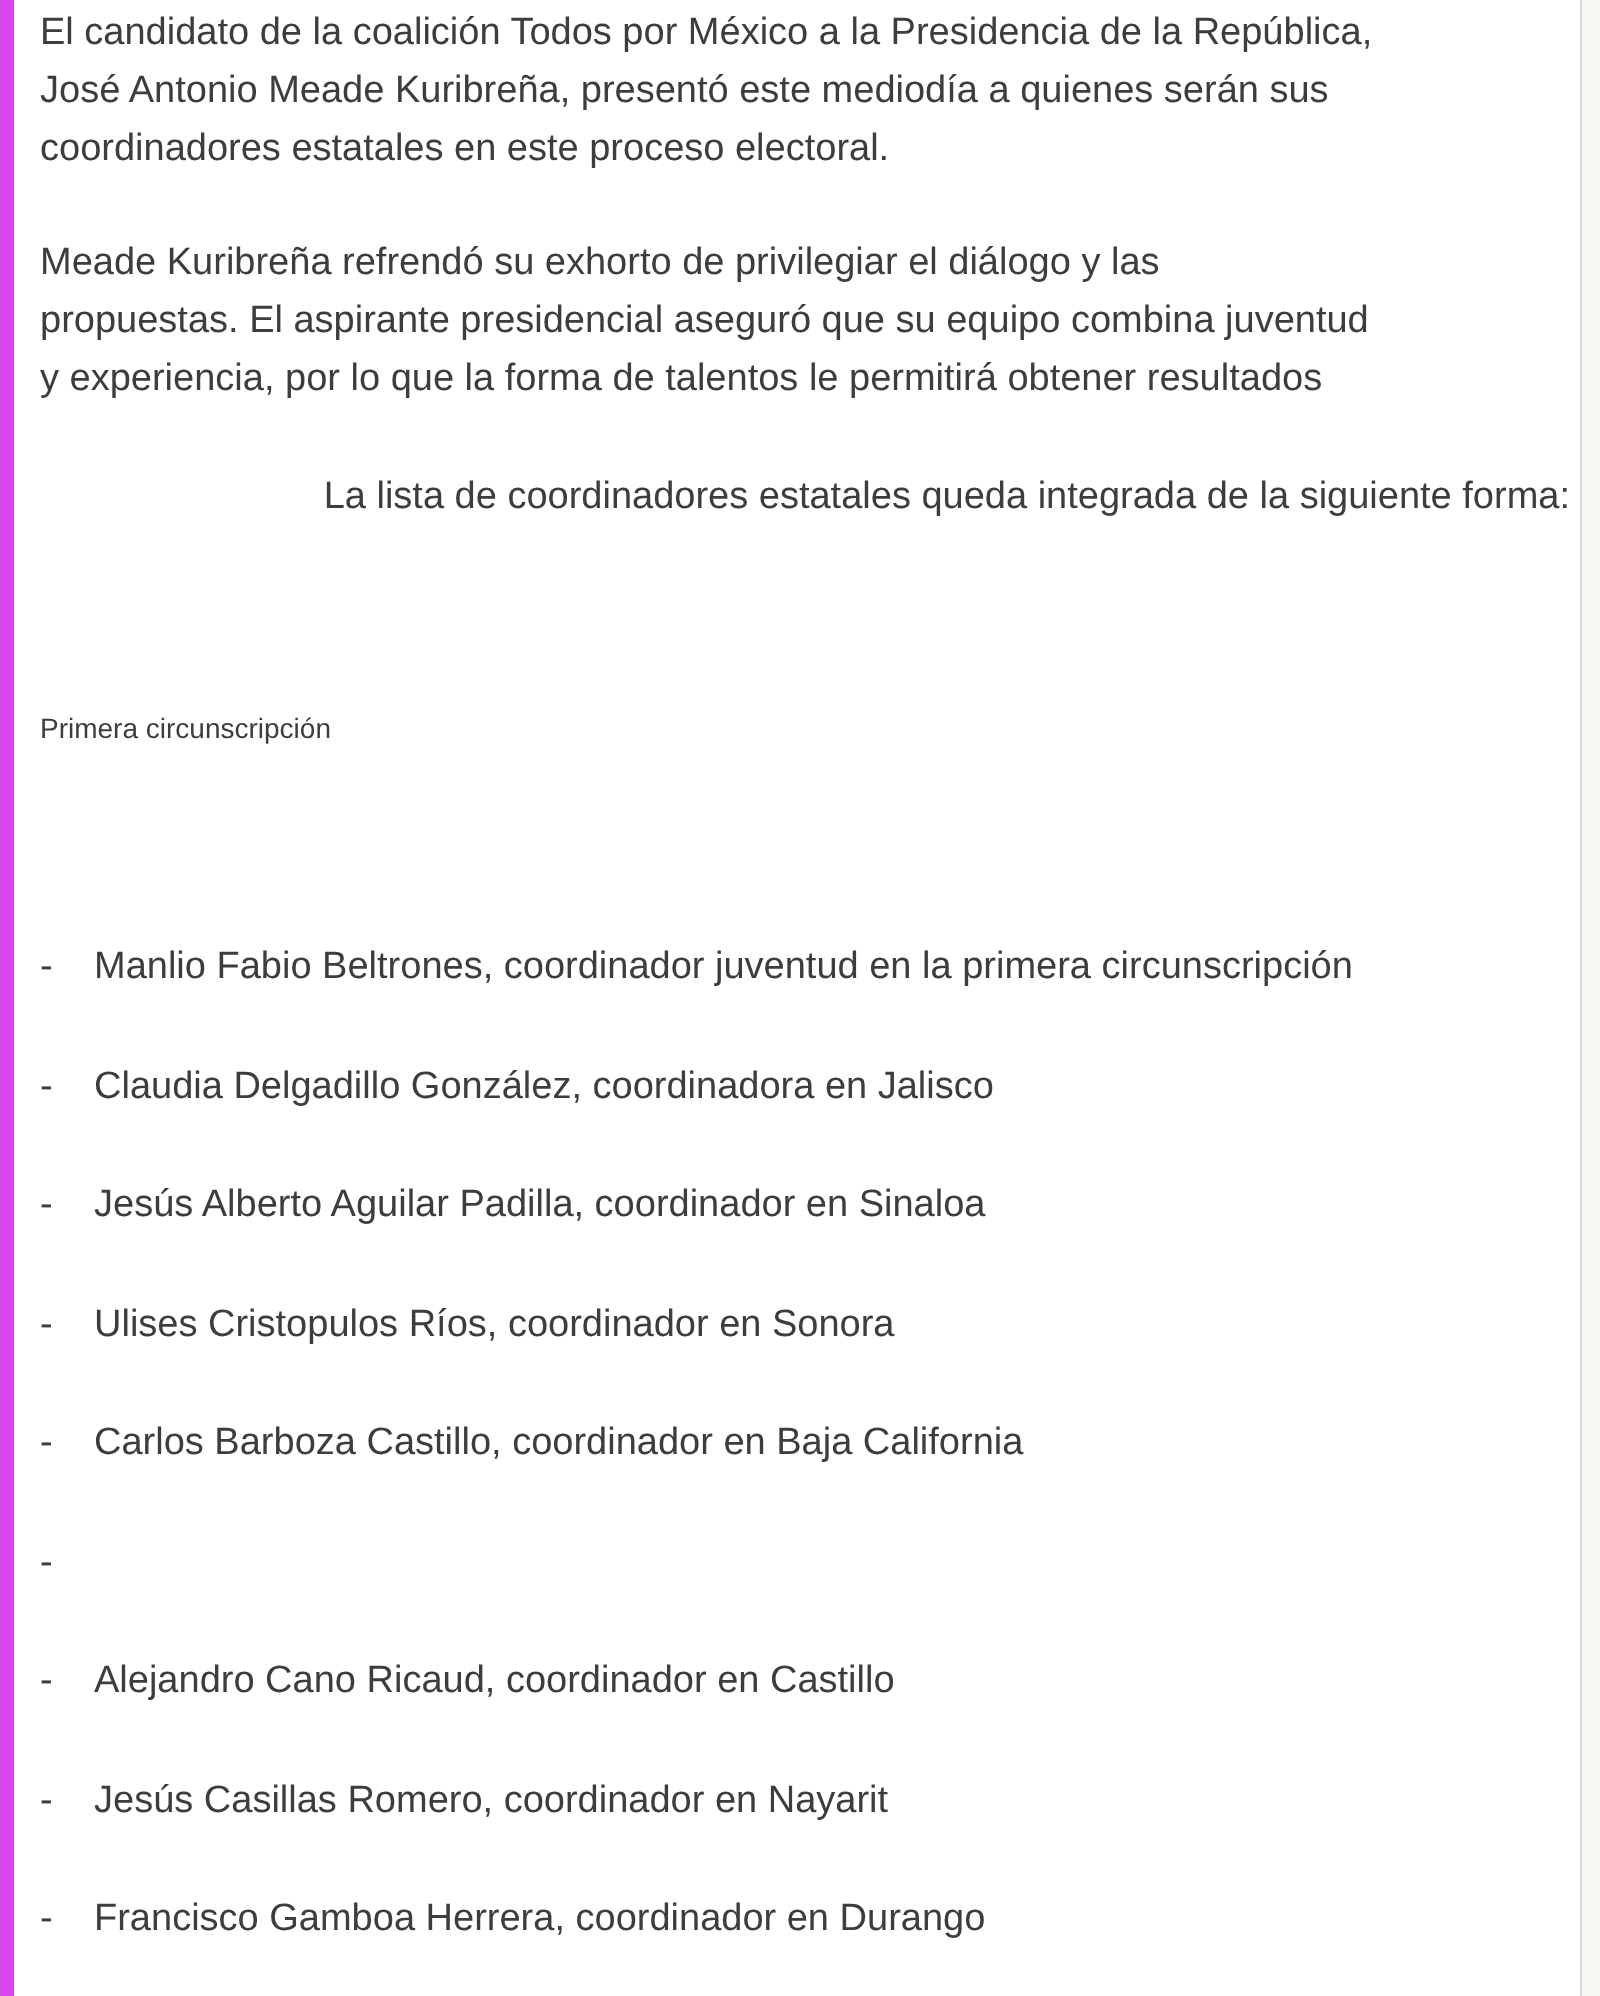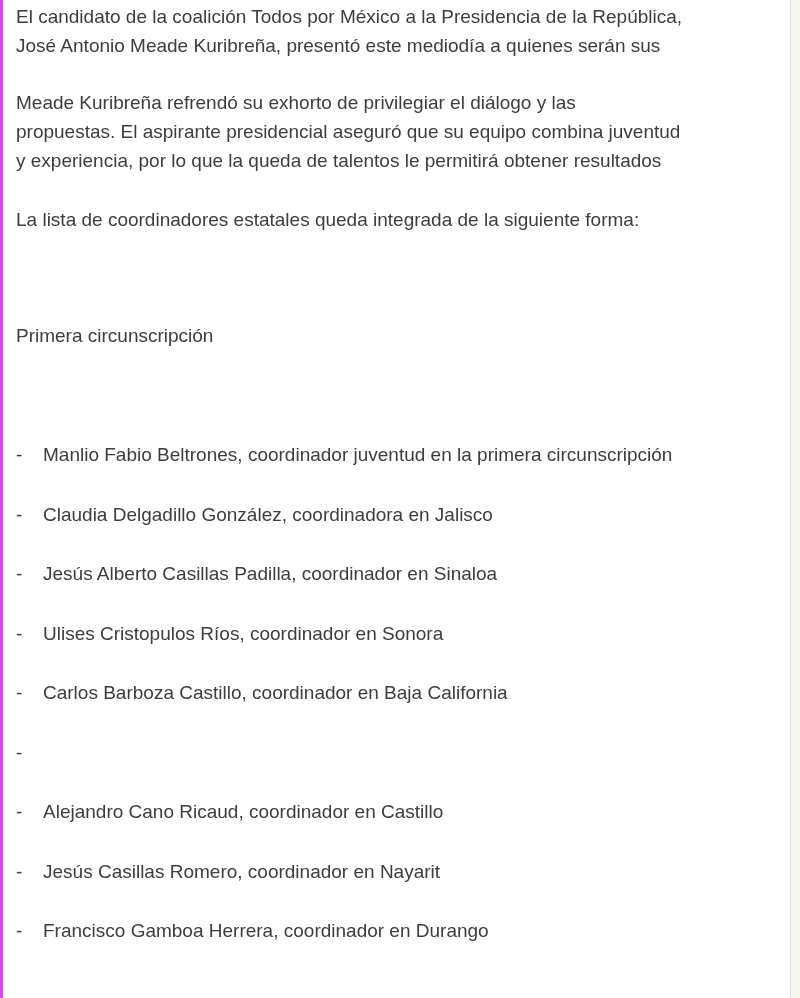--- a/index.html
+++ b/index.html
@@ -11,21 +11,21 @@
     height: 998px;
     background: #ffffff;
     font-family: "Liberation Sans", sans-serif;
     color: #3d3d3d;
     position: relative;
     overflow: hidden;
   }
   .page {
     position: absolute;
     inset: 0;
-    border-left: 3px solid #d946ef;
+    border-left: 7px solid #d946ef;
     background: #ffffff;
   }
   .gutter {
     position: absolute;
     top: 0;
     right: 0;
     width: 9px;
     height: 100%;
     background: #f9f7f2;
     border-left: 1px solid #dcd8d2;
@@ -37,24 +37,24 @@
     width: 765px;
     font-size: 19px;
     line-height: 29px;
     font-weight: 400;
   }
   .line {
     white-space: nowrap;
   }
   .para-1 { margin: 0 0 28px 0; }
   .para-2 { margin: 0 0 30px 0; }
-  .para-3 { margin: 10px 0 87px 0; }
+  .para-3 { margin: 10px 0 87px 0; text-align: right; }
   .heading {
     margin: 0 0 90px 0;
-    font-size: 19px;
+    font-size: 14px;
     line-height: 29px;
     font-weight: 400;
     white-space: nowrap;
   }
   .list .item {
     display: flex;
     margin-bottom: 30.5px;
   }
   .item .dash {
     width: 27px;
@@ -66,46 +66,47 @@
 </style>
 </head>
 <body>
 
 <div class="page">
   <div class="content">
 
     <div class="para-1">
         <div class="line">El candidato de la coalición Todos por México a la Presidencia de la República,</div>
         <div class="line">José Antonio Meade Kuribreña, presentó este mediodía a quienes serán sus</div>
+        <div class="line">coordinadores estatales en este proceso electoral.</div>
       </div>
 
     <div class="para-2">
         <div class="line">Meade Kuribreña refrendó su exhorto de privilegiar el diálogo y las</div>
         <div class="line">propuestas. El aspirante presidencial aseguró que su equipo combina juventud</div>
-        <div class="line">y experiencia, por lo que la queda de talentos le permitirá obtener resultados</div>
+        <div class="line">y experiencia, por lo que la forma de talentos le permitirá obtener resultados</div>
       </div>
 
     <div class="para-3">
         <div class="line">La lista de coordinadores estatales queda integrada de la siguiente forma:</div>
       </div>
 
     <div class="heading">Primera circunscripción</div>
 
     <div class="list">
         <div class="item">
         <span class="dash">-</span>
         <span class="item-text">Manlio Fabio Beltrones, coordinador juventud en la primera circunscripción</span>
       </div>
         <div class="item">
         <span class="dash">-</span>
         <span class="item-text">Claudia Delgadillo González, coordinadora en Jalisco</span>
       </div>
         <div class="item">
         <span class="dash">-</span>
-        <span class="item-text">Jesús Alberto Casillas Padilla, coordinador en Sinaloa</span>
+        <span class="item-text">Jesús Alberto Aguilar Padilla, coordinador en Sinaloa</span>
       </div>
         <div class="item">
         <span class="dash">-</span>
         <span class="item-text">Ulises Cristopulos Ríos, coordinador en Sonora</span>
       </div>
         <div class="item">
         <span class="dash">-</span>
         <span class="item-text">Carlos Barboza Castillo, coordinador en Baja California</span>
       </div>
         <div class="item">

